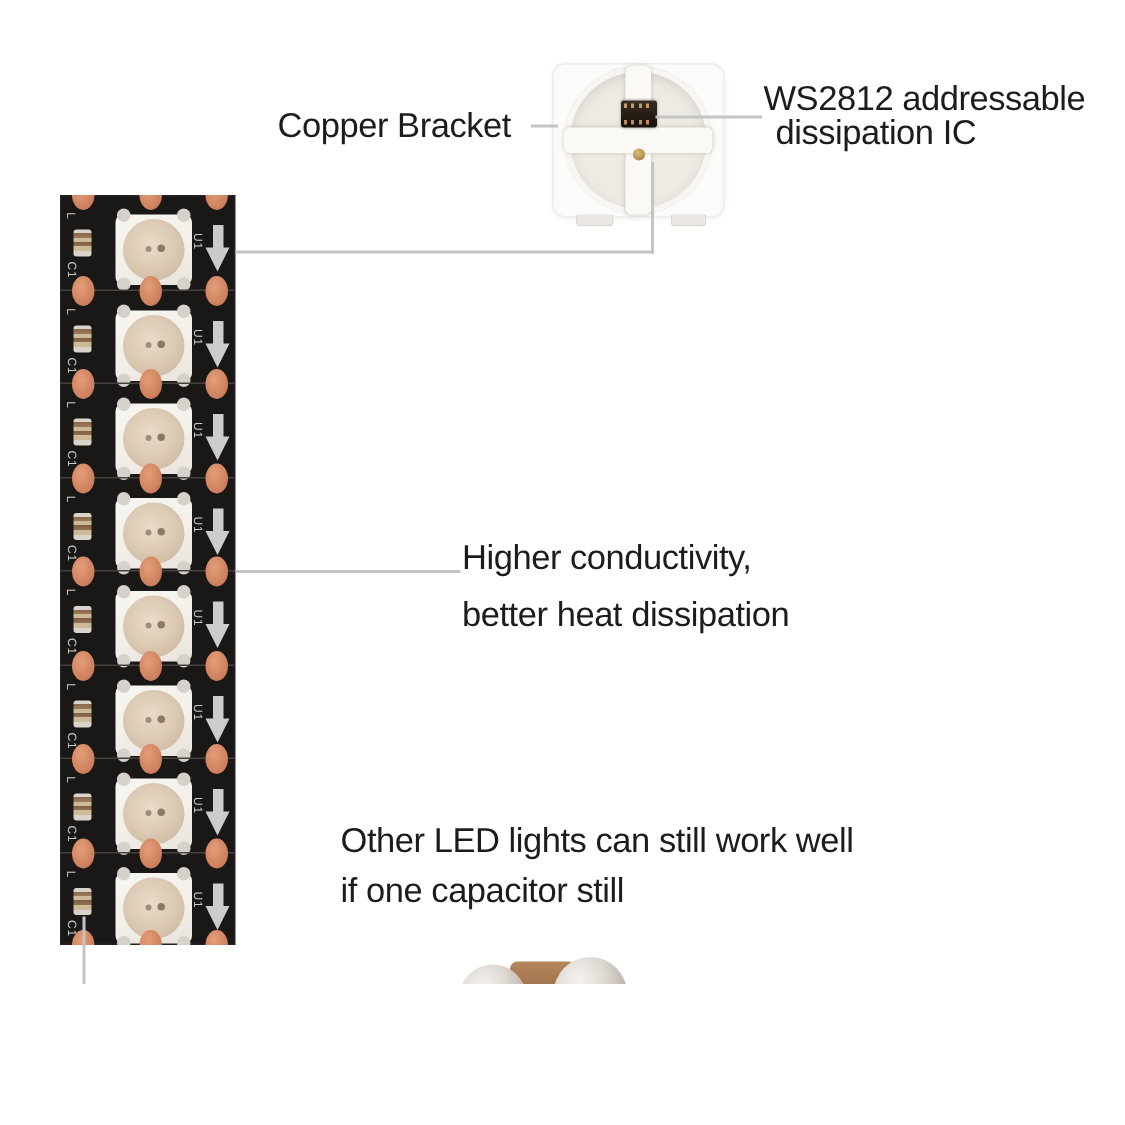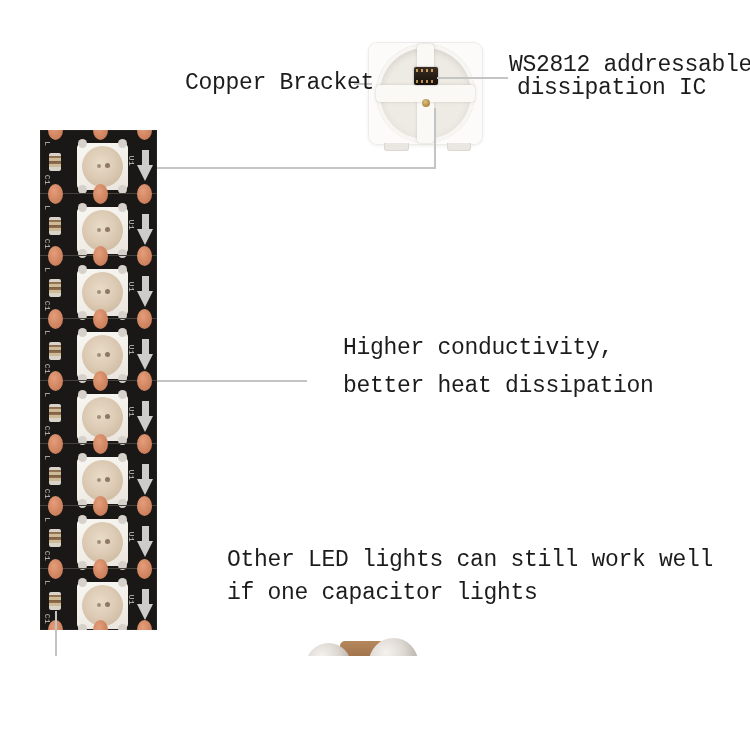--- a/index.html
+++ b/index.html
@@ -1,35 +1,35 @@
 <!DOCTYPE html>
 <html style="--page-bg: #ffffff; --text: #1c1c1c; --callout-line: #c4c4c4; --pcb: #1a1816; --copper-pad: #d18561; --led-package: #f2efe9; --led-dome: #dccab4; --arrow: #dbdad8; --cap-body: #9a6b47; --cap-terminal: #b6afa8;"><head>
 <meta charset="utf-8">
 <style>
   html,body{margin:0;padding:0;background:#fff;}
   .stage{position:relative;width:750px;height:656px;background:var(--page-bg,#fff);overflow:hidden;
-         font-family:Liberation Mono, monospace;color:var(--text,#1c1c1c);}
+         font-family:Liberation Sans, sans-serif;color:var(--text,#1c1c1c);}
 
   
   .line{position:absolute;background:var(--callout-line,#c4c4c4);z-index:4;}
   .line-copper{left:354px;top:83px;width:18px;height:2px;}
   .line-ws{left:437px;top:77px;width:71px;height:2px;}
   .elbow{position:absolute;z-index:4;}
   .line-closeup{left:157px;top:108px;width:277px;height:59px;
                 border-right:2px solid var(--callout-line);border-bottom:2px solid var(--callout-line);}
   .line-cond{left:157px;top:380px;width:150px;height:2px;}
   .line-capacitor{left:55px;top:611px;width:252px;height:47px;
                 border-left:2px solid var(--callout-line);border-bottom:2px solid var(--callout-line);}
 
   
   .label{position:absolute;font-size:23px;letter-spacing:-0.3px;line-height:26px;z-index:5;white-space:nowrap;}
   .label-copper{left:185px;top:70px;}
   .label-ws{left:509px;top:54px;line-height:23px;}
   .label-ws .indent{padding-left:8px;}
-  .label-cond{left:308px;top:329px;line-height:38px;margin-left:35px;}
+  .label-cond{left:308px;top:352px;line-height:38px;}
   .label-capnote{left:227px;top:544px;line-height:33px;}
 
   
   .strip{position:absolute;left:40px;top:130px;width:117px;height:500px;
          background:var(--pcb,#1a1816);overflow:hidden;z-index:2;
          box-shadow:inset 0 0 0 1px rgba(255,255,255,0.05);}
   #segments{display:flex;flex-direction:column;height:100%;}
   .seg{position:relative;height:62.5px;flex:0 0 62.5px;box-sizing:border-box;}
   .seg + .seg{border-top:1px solid #45413c;}
   .pad{position:absolute;top:-10px;width:15px;height:20px;border-radius:50%;
@@ -306,21 +306,21 @@
     <div class="indent">dissipation IC</div>
   </div>
 
   <div class="label label-cond">
     <div>Higher conductivity,</div>
     <div>better heat dissipation</div>
   </div>
 
   <div class="label label-capnote">
     <div>Other LED lights can still work well</div>
-    <div>if one capacitor lights</div>
+    <div>if one capacitor still</div>
   </div>
 
   <div class="cap-photo">
     <div class="cbody"></div>
     <div class="ball left"></div>
     <div class="ball right"></div>
   </div>
 
 </div>
 

